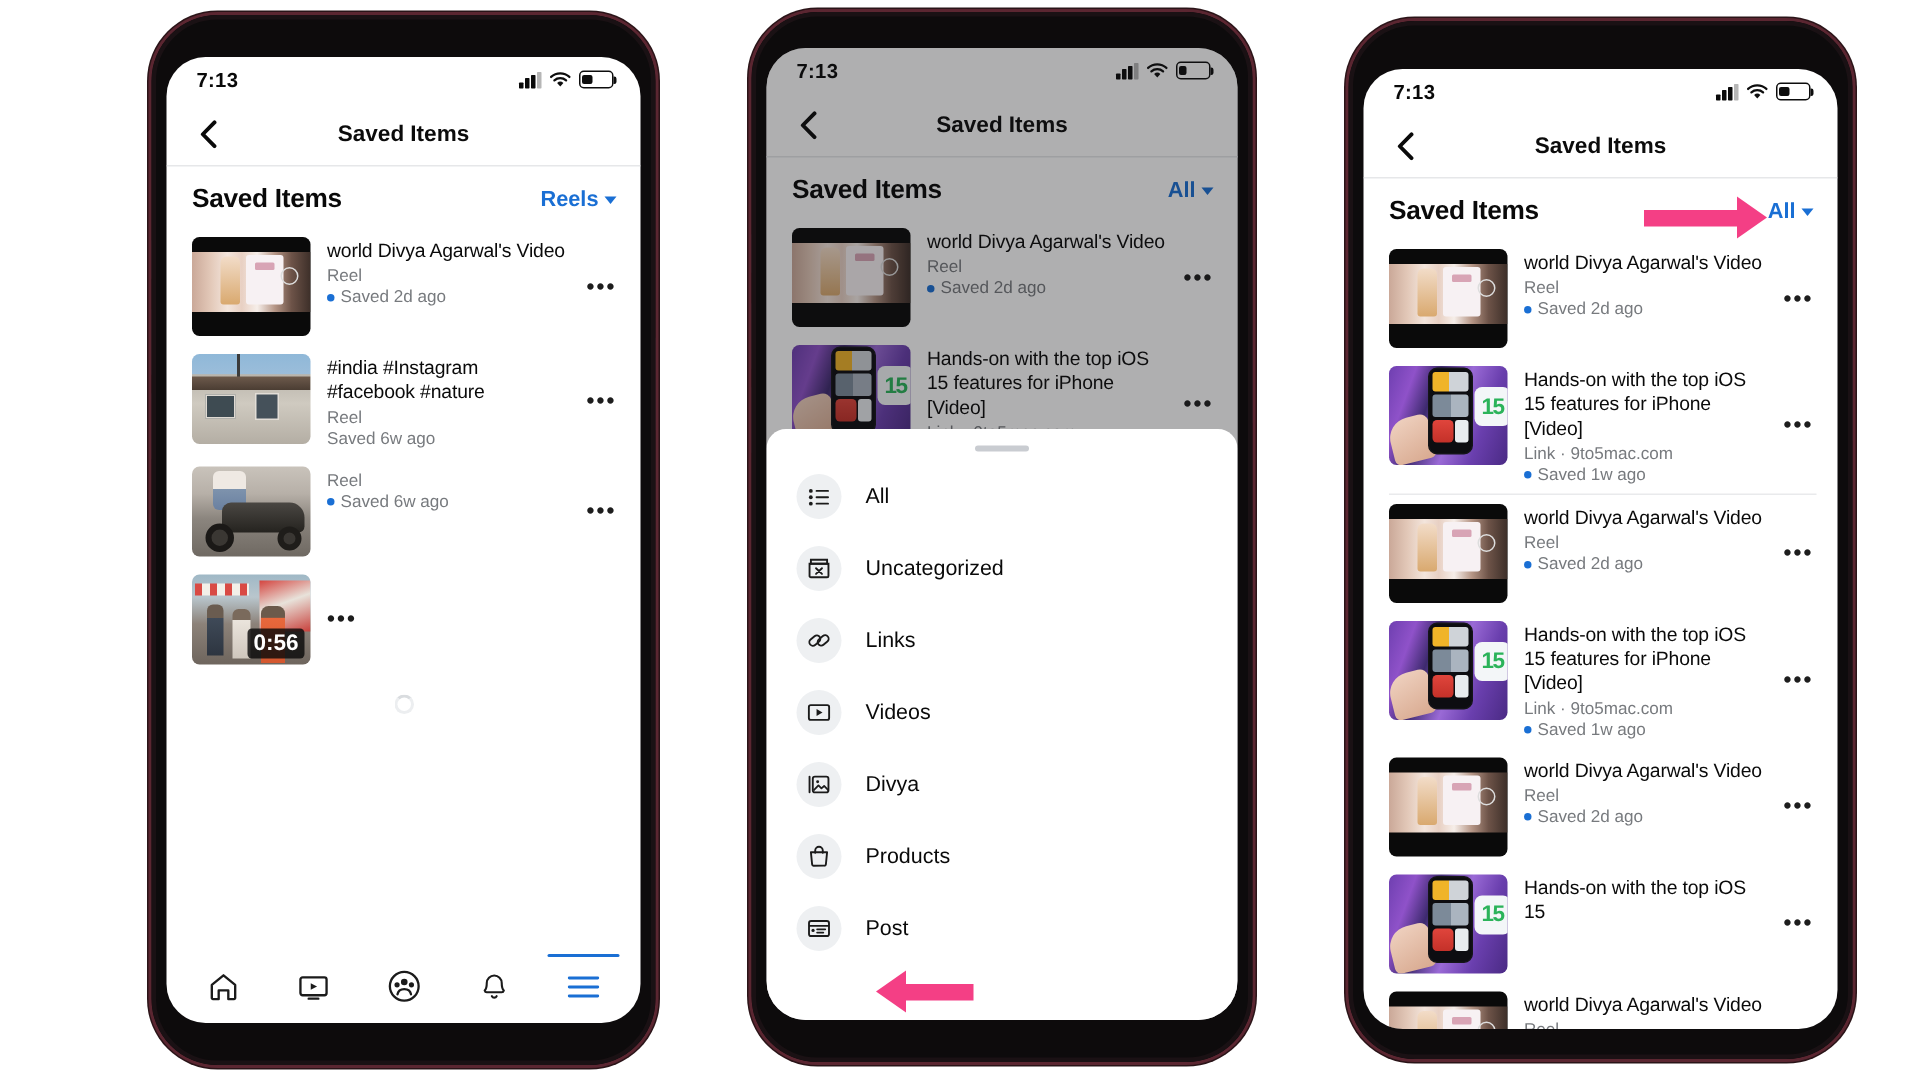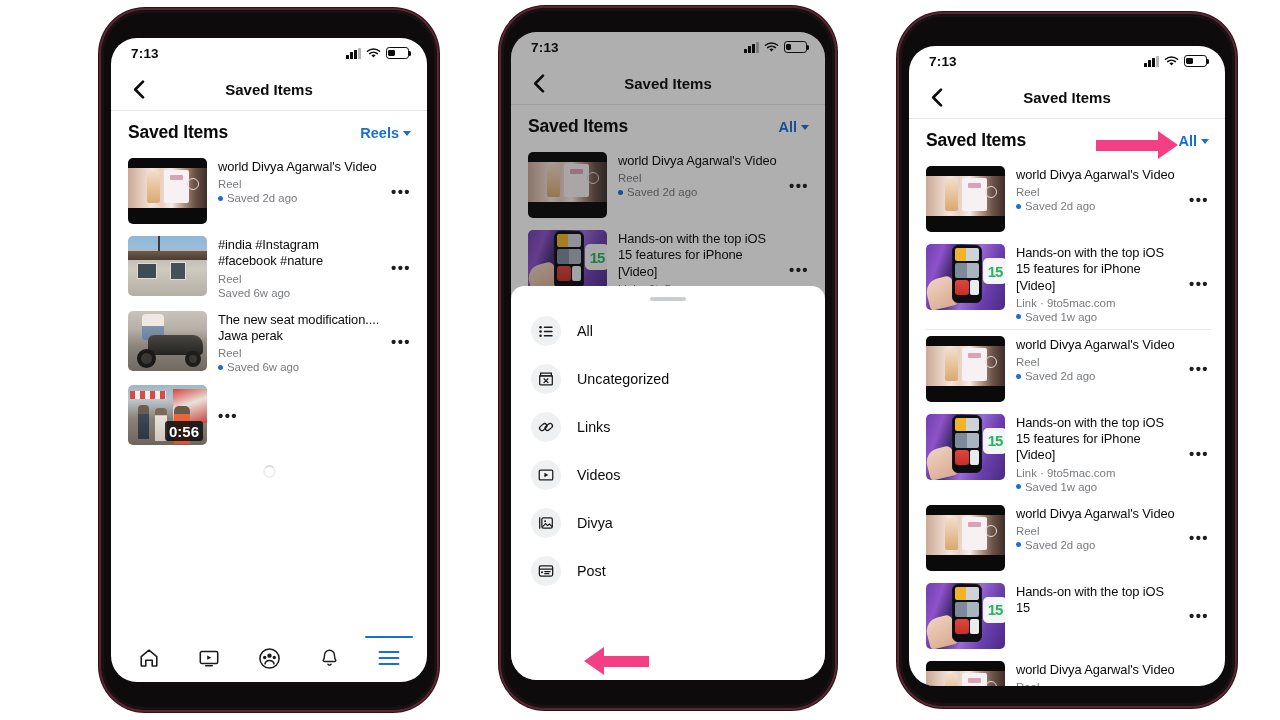--- a/index.html
+++ b/index.html
@@ -280,21 +280,20 @@
             <div class="dots">•••</div>
           </div>
           <div class="row">
             <div class="thumb t-bike">
               <div class="rider"></div>
               <div class="body"></div>
               <div class="w1"></div>
               <div class="w2"></div>
             </div>
             <div class="rowbody">
-              <div class="rowtitle">The new seat modification.... Jawa perak</div>
               <div class="rowsub">Reel</div>
               <div class="rowmeta">
                 <span class="bluedot"></span>
                 <span>Saved 6w ago</span>
               </div>
             </div>
             <div class="dots">•••</div>
           </div>
           <div class="row">
             <div class="thumb t-crowd">
@@ -487,20 +486,29 @@
                   <rect x="5.4" y="4.2" width="11.6" height="11.6" rx="1.6" stroke="#1b1b1b" stroke-width="1.4" fill="none"></rect>
                   <circle cx="9" cy="8" r="1.1" fill="#1b1b1b"></circle>
                   <path d="M6 14.4 9.6 10.6l2.2 2.3 2-1.8 3.2 3.3" stroke="#1b1b1b" stroke-width="1.3" fill="none" stroke-linejoin="round"></path>
                 </svg>
               </span>
               <span class="slabel">Divya</span>
             </div>
             <div class="sheetrow">
               <span class="sicon">
                 <svg width="18" height="18" viewBox="0 0 20 20">
+                  <path d="M4 6.8h12l-.9 9.1a1 1 0 0 1-1 .9H5.9a1 1 0 0 1-1-.9Z" stroke="#1b1b1b" stroke-width="1.4" fill="none" stroke-linejoin="round"></path>
+                  <path d="M7.2 7.3V5.6a2.8 2.8 0 0 1 5.6 0v1.7" stroke="#1b1b1b" stroke-width="1.4" fill="none" stroke-linecap="round"></path>
+                </svg>
+              </span>
+              <span class="slabel">Products</span>
+            </div>
+            <div class="sheetrow">
+              <span class="sicon">
+                <svg width="18" height="18" viewBox="0 0 20 20">
                   <rect x="2.6" y="4.4" width="14.8" height="11.2" rx="1.6" stroke="#1b1b1b" stroke-width="1.4" fill="none"></rect>
                   <path d="M2.6 8h14.8" stroke="#1b1b1b" stroke-width="1.3"></path>
                   <circle cx="5.6" cy="11.4" r="1.2" fill="#1b1b1b"></circle>
                   <path d="M8.6 10.6h6M8.6 13h4.6" stroke="#1b1b1b" stroke-width="1.3" stroke-linecap="round"></path>
                 </svg>
               </span>
               <span class="slabel">Post</span>
             </div>
           </div>
       </div>

